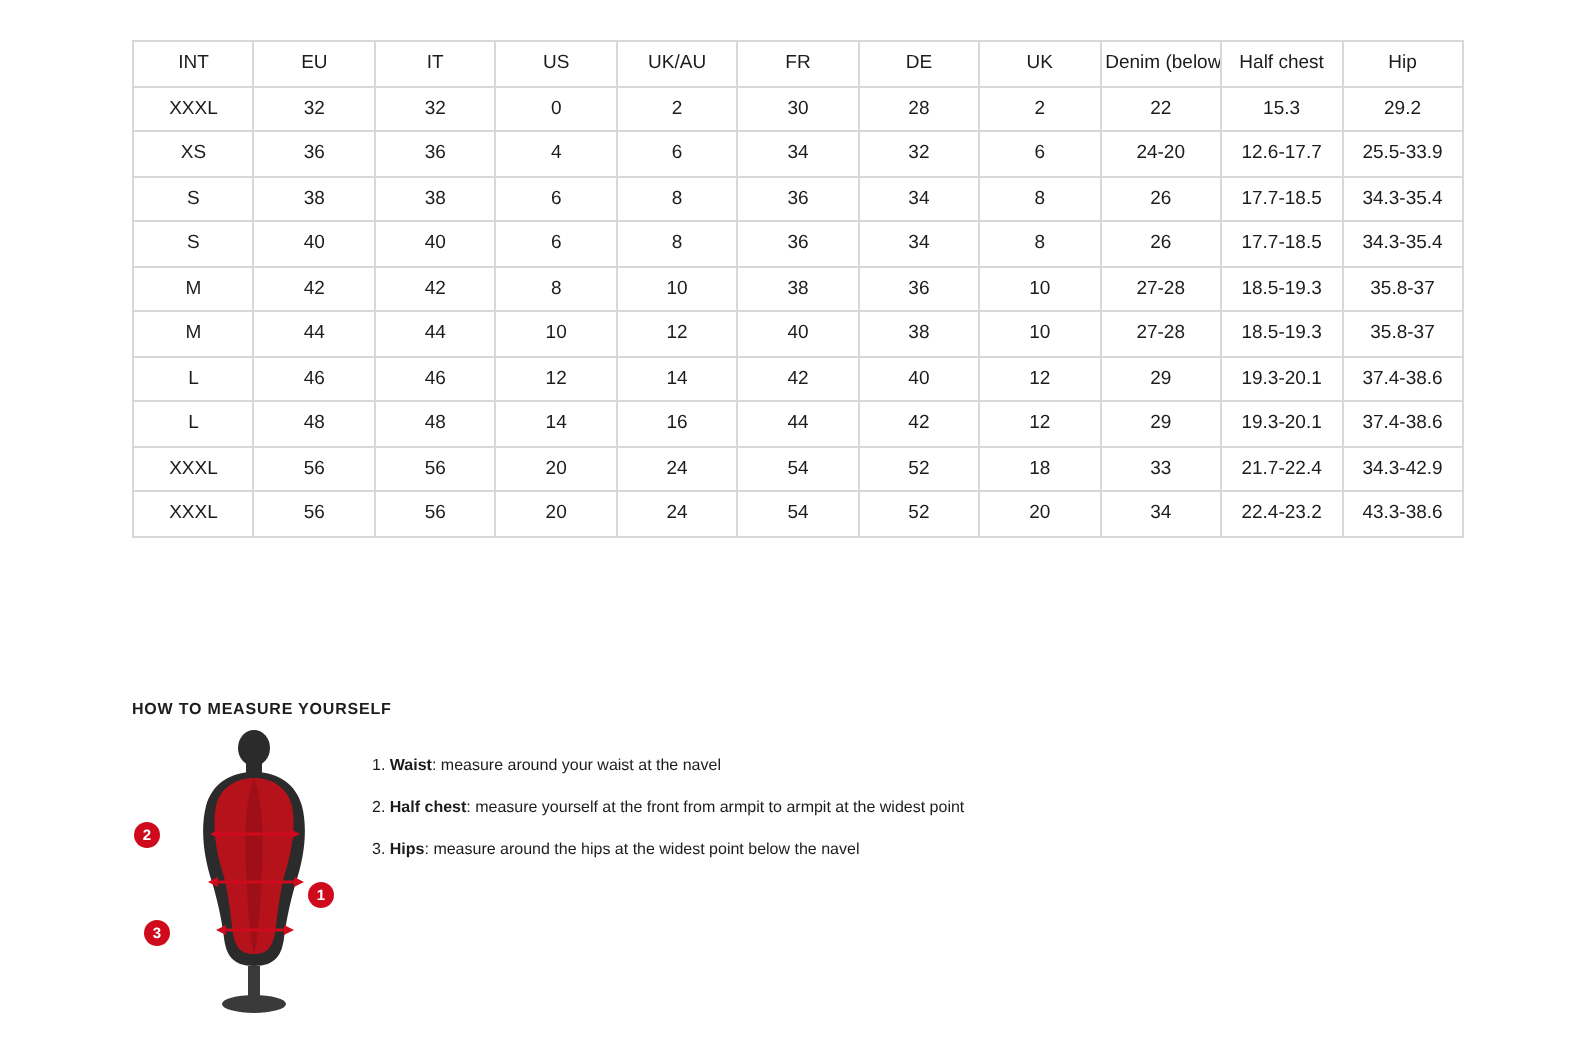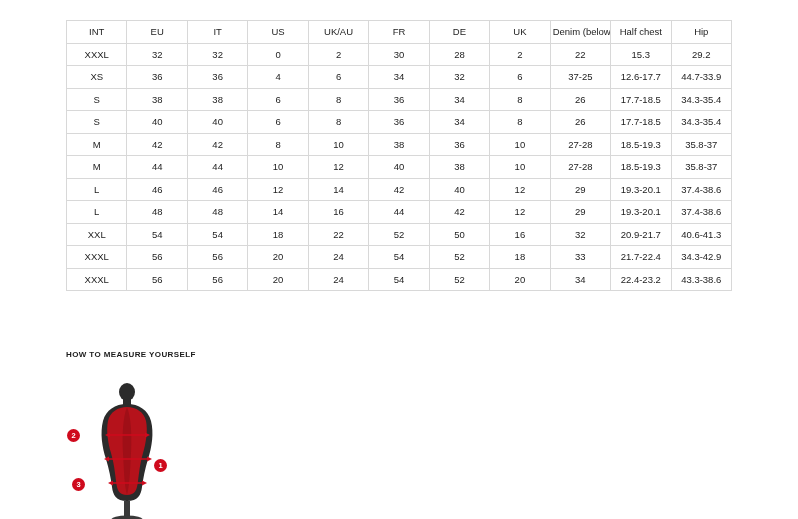--- a/index.html
+++ b/index.html
@@ -56,21 +56,21 @@
     position: absolute;
     left: 66px;
     top: 350px;
     width: 680px;
   }
   .measure-title {
     font-size: 8px;
     font-weight: bold;
     letter-spacing: 0.4px;
     color: #1c1c1c;
-    margin-bottom: 24px;
+    margin-bottom: 6px;
   }
   .measure-body {
     position: relative;
     display: flex;
     align-items: flex-start;
   }
   .figure-col {
     width: 120px;
     flex: 0 0 120px;
     position: relative;
@@ -152,23 +152,23 @@
           </tr>
           <tr>
             <td>XS</td>
             <td>36</td>
             <td>36</td>
             <td>4</td>
             <td>6</td>
             <td>34</td>
             <td>32</td>
             <td>6</td>
-            <td>37-25</td>
+            <td>24-20</td>
             <td>12.6-17.7</td>
-            <td>44.7-33.9</td>
+            <td>25.5-33.9</td>
           </tr>
           <tr>
             <td>S</td>
             <td>38</td>
             <td>38</td>
             <td>6</td>
             <td>8</td>
             <td>36</td>
             <td>34</td>
             <td>8</td>
@@ -235,33 +235,20 @@
             <td>14</td>
             <td>16</td>
             <td>44</td>
             <td>42</td>
             <td>12</td>
             <td>29</td>
             <td>19.3-20.1</td>
             <td>37.4-38.6</td>
           </tr>
           <tr>
-            <td>XXL</td>
-            <td>54</td>
-            <td>54</td>
-            <td>18</td>
-            <td>22</td>
-            <td>52</td>
-            <td>50</td>
-            <td>16</td>
-            <td>32</td>
-            <td>20.9-21.7</td>
-            <td>40.6-41.3</td>
-          </tr>
-          <tr>
             <td>XXXL</td>
             <td>56</td>
             <td>56</td>
             <td>20</td>
             <td>24</td>
             <td>54</td>
             <td>52</td>
             <td>18</td>
             <td>33</td>
             <td>21.7-22.4</td>
@@ -326,17 +313,20 @@
           <polygon points="20,100 25,97.5 25,102.5" fill="#cf0a1d"></polygon>
           <polygon points="59,100 54,97.5 54,102.5" fill="#cf0a1d"></polygon>
         </svg>
 
         <div class="marker m1">1</div>
         <div class="marker m2">2</div>
         <div class="marker m3">3</div>
       </div>
 
       <div class="notes-col" id="notes-col">
+          <div class="note"><span>1.</span> <b>Waist</b><span>: measure around your waist at the navel</span></div>
+          <div class="note"><span>2.</span> <b>Half chest</b><span>: measure yourself at the front from armpit to armpit at the widest point</span></div>
+          <div class="note"><span>3.</span> <b>Hips</b><span>: measure around the hips at the widest point below the navel</span></div>
         </div>
     </div>
   </div>
 
 </div>
 
 </body></html>

